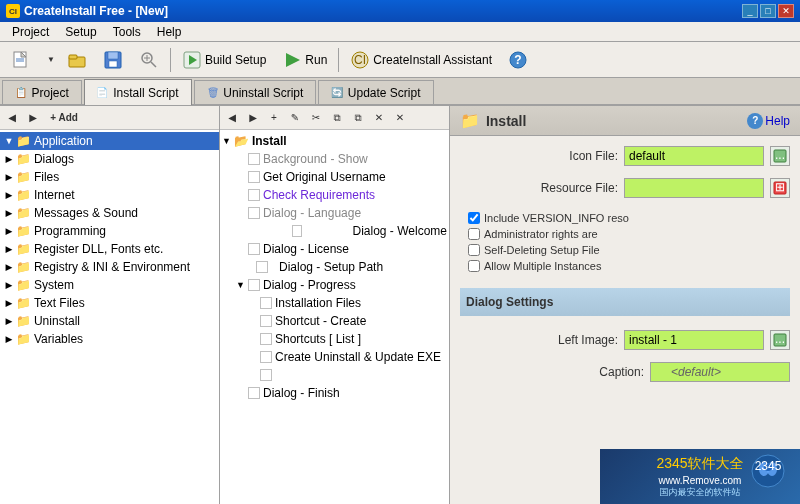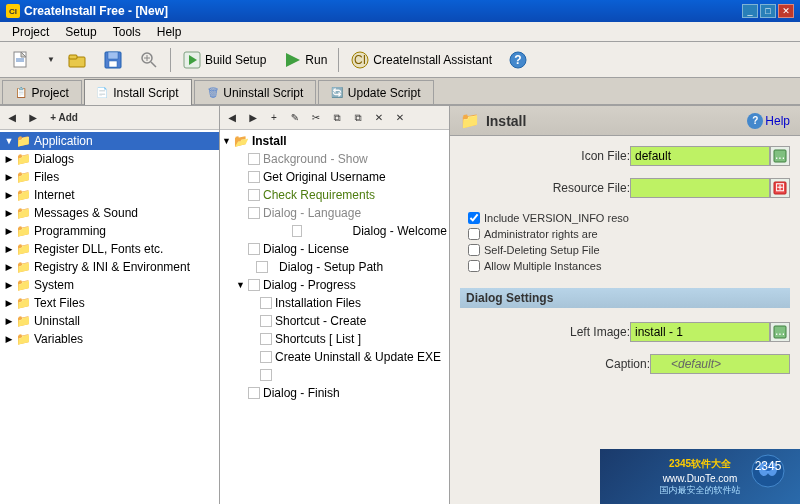--- a/index.html
+++ b/index.html
@@ -159,31 +159,31 @@
       display: flex;
       align-items: center;
       padding: 0 10px;
       border-bottom: 1px solid #a0a0a0;
       justify-content: space-between;
     }
     .right-header-title { display: flex; align-items: center; gap: 6px; font-weight: bold; font-size: 14px; color: #333; }
     .help-link { color: #0000cc; cursor: pointer; font-size: 12px; display: flex; align-items: center; gap: 2px; }
 
     .right-body { padding: 10px; display: flex; flex-direction: column; gap: 8px; }
-    .form-row { display: flex; align-items: center; justify-content: flex-end; margin-bottom: 4px; }
+    .form-row { display: flex; align-items: center; justify-content: flex-end; gap: 6px; margin-bottom: 4px; }
     .form-label { color: #333; font-size: 12px; text-align: right; min-width: 80px; }
     .form-input { height: 20px; border: 1px solid #a0a0a0; background: #bef264; padding: 0 4px; font-size: 12px; width: 140px; }
     .form-browse-btn { width: 20px; height: 20px; display: flex; align-items: center; justify-content: center; border: 1px solid #a0a0a0; background: #e8f0e8; cursor: pointer; }
 
     .checkbox-row { display: flex; align-items: flex-start; gap: 4px; padding: 2px 0; }
     .checkbox-label { font-size: 11px; color: #333; }
 
     .section-header {
       background: linear-gradient(to bottom, #b8d4e8, #a8c4d8);
-      height: 20px;
+      height: 28px;
       display: flex;
       align-items: center;
       padding: 0 6px;
       font-weight: bold;
       font-size: 12px;
       color: #333;
       margin-top: 6px;
     }
 
     .mid-tree-item {
@@ -423,21 +423,21 @@
         <div class="mid-tree-item" style="padding-left:16px; color:#888;">
           <span style="width:12px; font-size:9px;"> </span>
           <span style="width:12px;height:12px;border:1px solid #c0c0c0;background:white;margin-right:3px;display:inline-block;"></span>
           <span>Background - Show</span>
         </div>
         <div class="mid-tree-item" style="padding-left:16px;">
           <span style="width:12px; font-size:9px;"> </span>
           <span style="width:12px;height:12px;border:1px solid #c0c0c0;background:white;margin-right:3px;display:inline-block;"></span>
           <span>Get Original Username</span>
         </div>
-        <div class="mid-tree-item" style="padding-left:16px; color:#4d7c0f;">
+        <div class="mid-tree-item" style="padding-left:16px; color:#6d28d9;">
           <span style="width:12px; font-size:9px;"> </span>
           <span style="width:12px;height:12px;border:1px solid #c0c0c0;background:white;margin-right:3px;display:inline-block;"></span>
           <span>Check Requirements</span>
         </div>
         <div class="mid-tree-item" style="padding-left:16px; color:#888;">
           <span style="width:12px; font-size:9px;"> </span>
           <span style="width:12px;height:12px;border:1px solid #c0c0c0;background:white;margin-right:3px;display:inline-block;"></span>
           <span>Dialog - Language</span>
         </div>
         <div class="mid-tree-item" style="padding-left:16px;gap:48px;">
@@ -568,22 +568,22 @@
         <div class="form-row">
           <span class="form-label">Caption:</span>
           <input type="text" class="form-input" value="&lt;default&gt;" style="color: rgb(102, 102, 102); font-style: italic; padding-left: 20px;">
         </div>
 
       </div>
     </div>
   </div>
 
   <div style="position:absolute; bottom:0; right:0; width:200px; height:55px; background:linear-gradient(135deg,#1a3a6b,#2a6aab); display:flex; flex-direction:column; align-items:center; justify-content:center; padding:4px;">
-    <div style="font-size:10px; color:#ffcc00; font-weight:bold; margin-bottom:2px;">2345软件大全</div>
-    <div style="font-size:10px; color:white;">www.DuoTe.com</div>
+    <div style="font-size:14px; color:#ffcc00; font-weight:normal; margin-bottom:2px;">2345软件大全</div>
+    <div style="font-size:10px; color:white;">www.Remove.com</div>
     <div style="font-size:9px; color:#aaddff;">国内最安全的软件站</div>
     <div style="position:absolute; right:14px; top:4px;">
       <svg width="36" height="36" viewBox="0 0 36 36">
         <circle cx="18" cy="18" r="16" fill="#1a5598" stroke="#4488cc" stroke-width="1"></circle>
         <ellipse cx="14" cy="16" rx="5" ry="7" fill="#66aaff" opacity="0.8"></ellipse>
         <ellipse cx="22" cy="16" rx="5" ry="7" fill="#66aaff" opacity="0.8"></ellipse>
         <circle cx="18" cy="14" r="4" fill="#2266bb"></circle>
         <text x="18" y="17" text-anchor="middle" font-size="6" fill="white">2345</text>
       </svg>
     </div>

